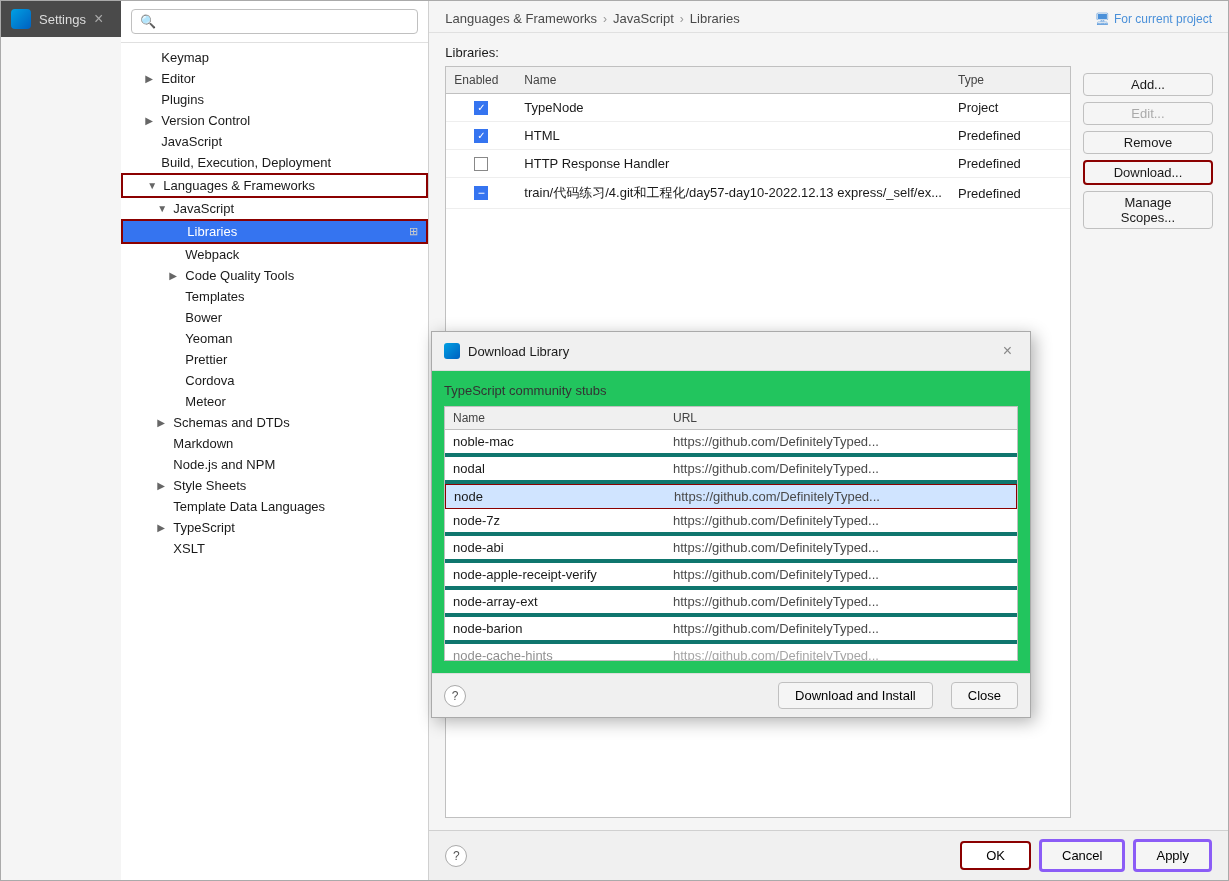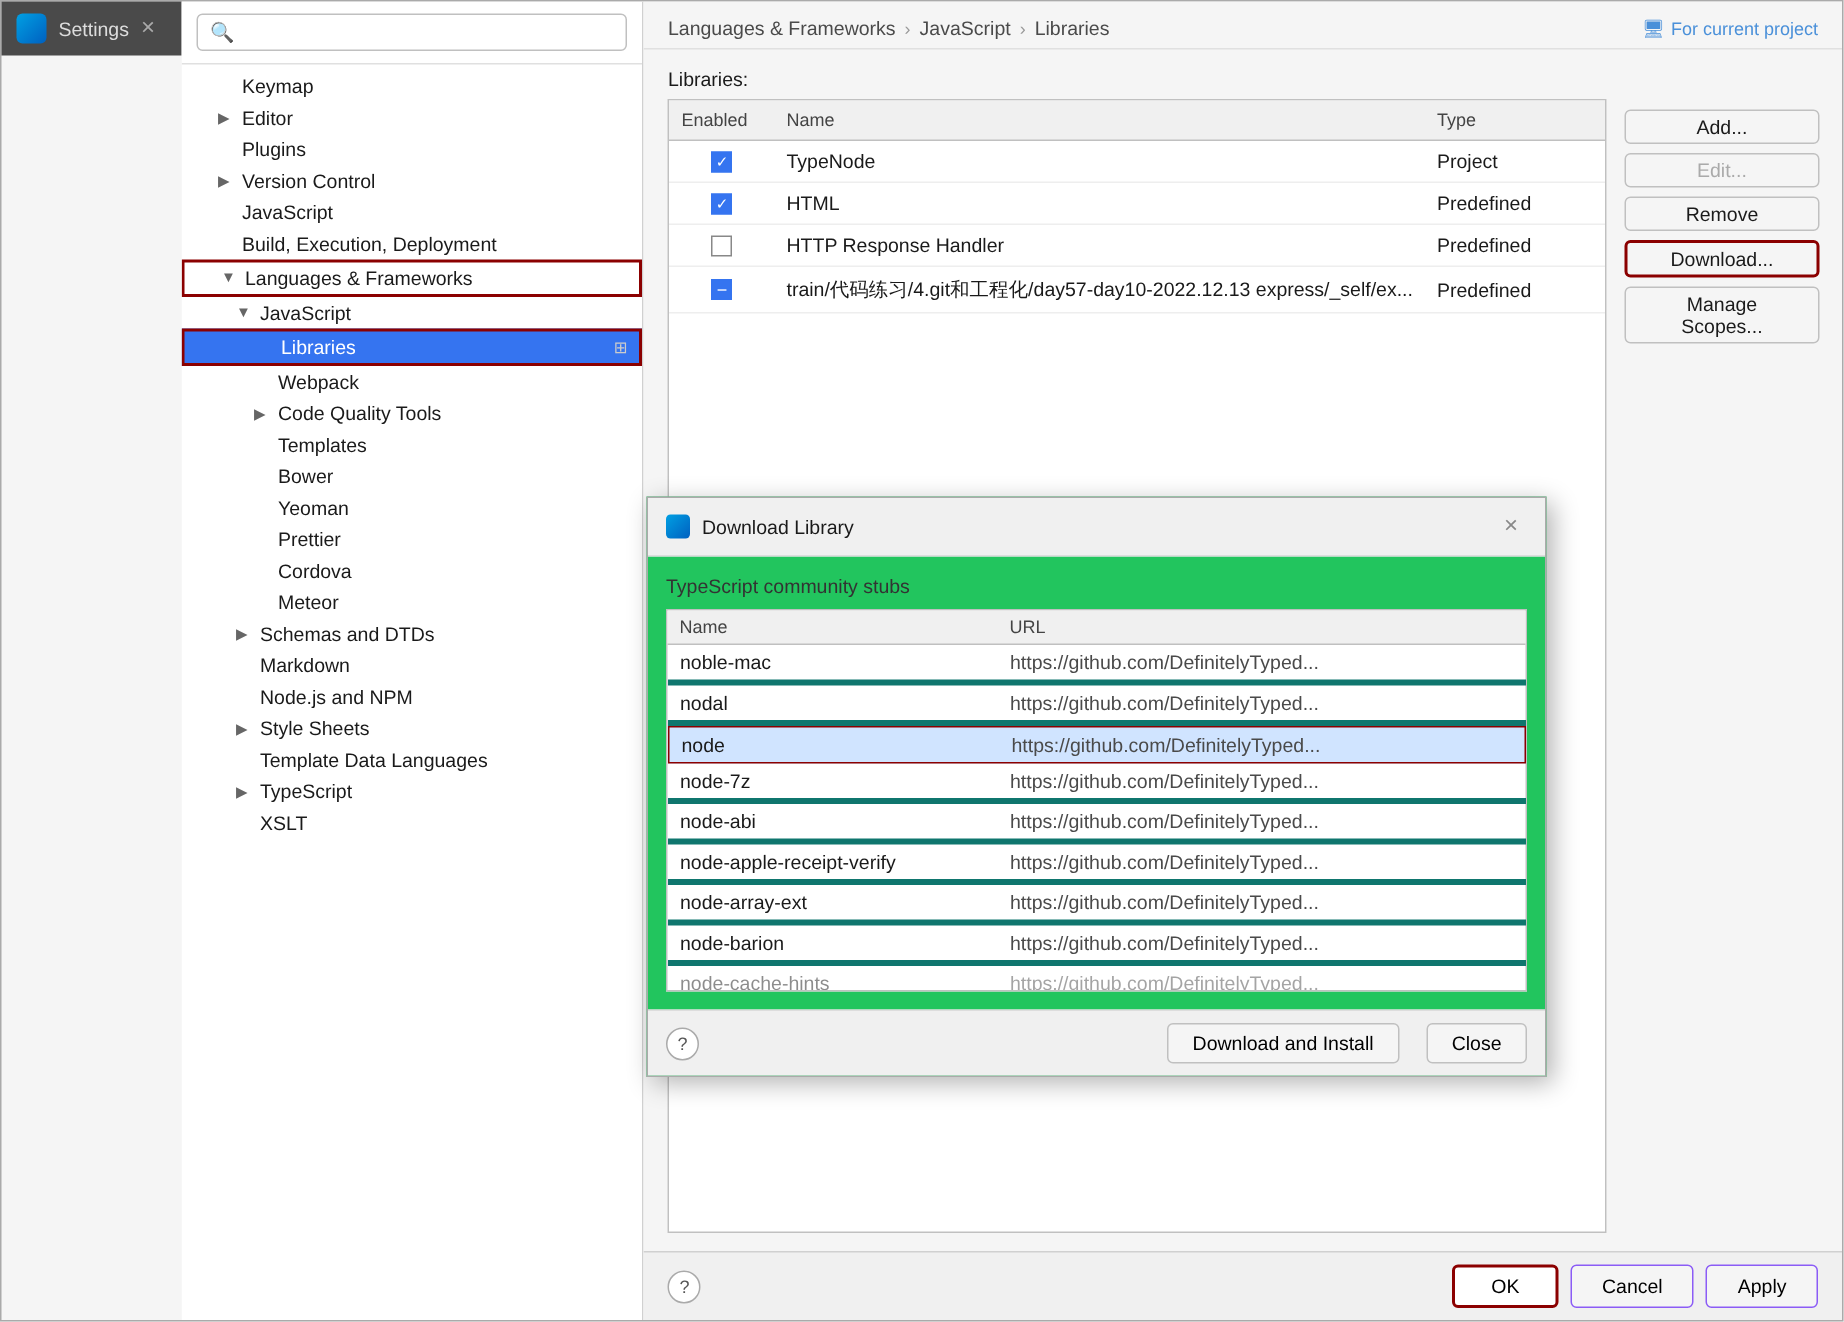--- a/index.html
+++ b/index.html
@@ -90,21 +90,21 @@
     .help-btn { width: 22px; height: 22px; border-radius: 50%; border: 1px solid #aaa; background: #fff; display: flex; align-items: center; justify-content: center; font-size: 12px; color: #555; cursor: pointer; }
     .footer-right { display: flex; gap: 18px; }
     .dl-btn { padding: 5px 16px; border: 1px solid #c0c0c0; background: #f5f5f5; border-radius: 4px; cursor: pointer; font-size: 13px; }
     .dl-btn.primary { background: #f5f5f5; }
 
     
     .bottom-bar { display: flex; align-items: center; justify-content: space-between; padding: 8px 16px; background: #f0f0f0; border-top: 1px solid #d0d0d0; flex-shrink: 0; }
     .bottom-left { display: flex; align-items: center; }
     .help-circle { width: 22px; height: 22px; border-radius: 50%; border: 1px solid #aaa; background: #fff; display: flex; align-items: center; justify-content: center; font-size: 12px; color: #555; cursor: pointer; }
     .bottom-right { display: flex; gap: 8px; align-items: center; }
-    .bottom-btn { padding: 6px 20px; border: 1px solid #8b5cf6; background: #f5f5f5; border-radius: 4px; cursor: pointer; font-size: 13px; }
+    .bottom-btn { padding: 6px 20px; border: 3px solid #8b5cf6; background: #f5f5f5; border-radius: 4px; cursor: pointer; font-size: 13px; }
     .bottom-btn.ok-btn { background: #fff; border: 2px solid #8b0000; padding: 5px 24px; font-weight: 500; }
     .bottom-btn.apply-btn { padding: 6px 20px; }
   </style>
 </head>
 <body>
 
 <div class="window">
 
   <div class="title-bar">
     <div class="app-icon"></div>

